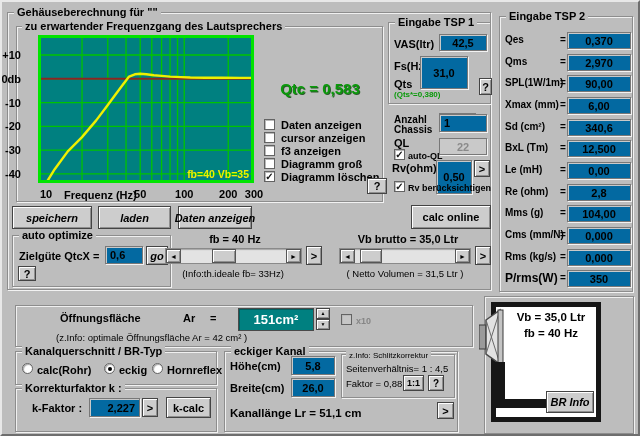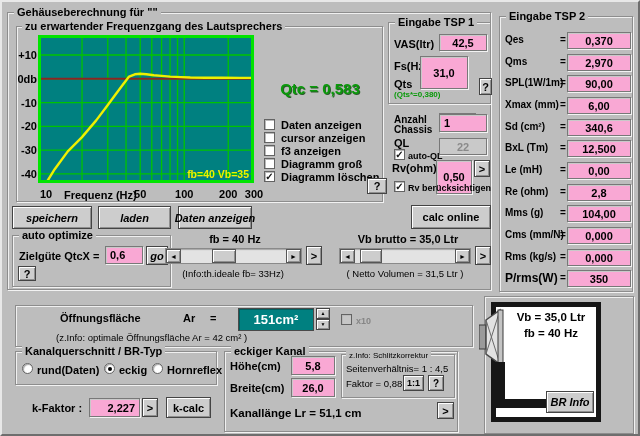--- a/index.html
+++ b/index.html
@@ -17,21 +17,21 @@
                font-weight:bold; white-space:nowrap; line-height:13px; font-size:11px; }
   .lbl { position:absolute; font-weight:bold; white-space:nowrap; line-height:12px; }
   .sm { font-size:9px; } .xs { font-size:8px; } .s95 { font-size:9.5px; font-weight:normal; }
   .green { color:#0a9a0a; } .gray { color:#868686; }
   .ctr { text-align:center; }
   .btn { position:absolute; display:flex; align-items:center; justify-content:center;
          background:#CDCDCD; border:1px solid #444;
          box-shadow:inset 1px 1px 0 #ffffff, inset -1px -1px 0 #8f8f8f;
          font-weight:bold; font-size:11px; cursor:default; white-space:nowrap; }
   .btn.it { font-style:italic; }
-  .inp { position:absolute; background:#f9a8d4; border:1px solid #787878;
+  .inp { position:absolute; background:#0369a1; border:1px solid #787878;
          box-shadow:inset 1px 1px 0 #c9c9c9, 1px 1px 0 #f3f3f3;
          font:bold 11px "Liberation Sans",sans-serif; text-align:center; color:#000; }
   input.inp { outline:none; }
   .inp.dis { background:#C9C9C9; color:#8a8a8a; }
   .inp.ra { text-align:right; padding-right:4px; }
   .cb { position:absolute; width:11px; height:11px; background:#fff; border:1px solid #636363;
         box-shadow:inset 1px 1px 0 #b9b9b9; font-size:10px; line-height:9px; text-align:center;
         font-weight:bold; color:#101010; }
   .cb.disbg { background:#C6C6C6; }
   .radio { position:absolute; width:11px; height:11px; border-radius:50%; background:#fff;
@@ -47,21 +47,21 @@
             border:1px solid #555; box-shadow:inset 1px 1px 0 #fff, inset -1px -1px 0 #909090; }
   .teal { position:absolute; background:#008080; color:#fff; font-weight:bold; font-size:13px;
           display:flex; align-items:center; justify-content:center;
           border:1px solid #4a4a4a; box-shadow:inset 1px 1px 0 #005e5e; }
   .spin { position:absolute; width:14px; }
   .spin .btn { position:static; width:14px; height:11px; font-size:5px; line-height:5px; }
   #chart { position:absolute; left:36px; top:33px; width:216px; height:148px; }
   #chart svg { display:block; }
   .annot { position:absolute; right:5px; bottom:3px; color:#F0F000; font-weight:bold;
            font-size:10.5px; }
-  .tickY { position:absolute; right:0; font-weight:bold; font-size:11px; }
+  .tickY { position:absolute; right:16px; font-weight:bold; font-size:11px; }
   .tickX { position:absolute; font-weight:bold; font-size:11px; transform:translateX(-50%); }
   .qtc { position:absolute; color:#0a9a0a; font-size:15px; font-weight:bold;
          text-shadow:1px 1px 0 #2a5c2a; text-align:center; }
   .whitebox { position:absolute; background:#fff; border:5px solid #161616; }
   .blackbar { position:absolute; background:#161616; }
 </style>
 </head>
 <body>
 
 <div id="app">
@@ -270,26 +270,29 @@
     <div class="btn">▼</div>
   </div>
   <div class="cb disbg" style="left:339px; top:312px;"></div>
   <span class="lbl sm gray" style="left:354px; top:313px;">x10</span>
   <div class="lbl s95" style="left:54px; top:330px;">(z.Info: optimale Öffnungsfläche    Ar = 42 cm² )</div>
 
   <div class="grp" style="left:13px; top:349px; width:202px; height:34px;">
     <span class="grp-title" style="left:6px;">Kanalquerschnitt / BR-Typ</span>
   </div>
   <div class="radio" style="left:20px; top:361px;"></div>
-  <span class="lbl" style="left:35px; top:362px;">rund(Daten)</span>
+  <span class="lbl" style="left:35px; top:362px;">calc(Rohr)</span>
   <div class="radio sel" style="left:102px; top:361px;"></div>
   <span class="lbl" style="left:117px; top:362px;">eckig</span>
   <div class="radio" style="left:150px; top:361px;"></div>
   <span class="lbl" style="left:165px; top:362px;">Hornreflex</span>
 
+  <div class="grp" style="left:13px; top:386px; width:202px; height:44px;">
+    <span class="grp-title" style="left:6px;">Korrekturfaktor k :</span>
+  </div>
   <span class="lbl" style="left:30px; top:400px;">k-Faktor :</span>
   <input class="inp ra" style="left: 87px; top: 396px; width: 51px; height: 19px;" value="2,227">
   <div class="btn" style="left:140px; top:396px; width:16px; height:19px;">&gt;</div>
   <div class="btn" style="left:164px; top:395px; width:45px; height:21px;">k-calc</div>
 
   <div class="grp" style="left:222px; top:349px; width:234px; height:81px;">
     <span class="grp-title" style="left:6px;">eckiger Kanal</span>
   </div>
   <span class="lbl" style="left:228px; top:358px;">Höhe(cm)</span>
   <input class="inp" style="left: 289px; top: 354px; width: 44px; height: 19px;" value="5,8">

